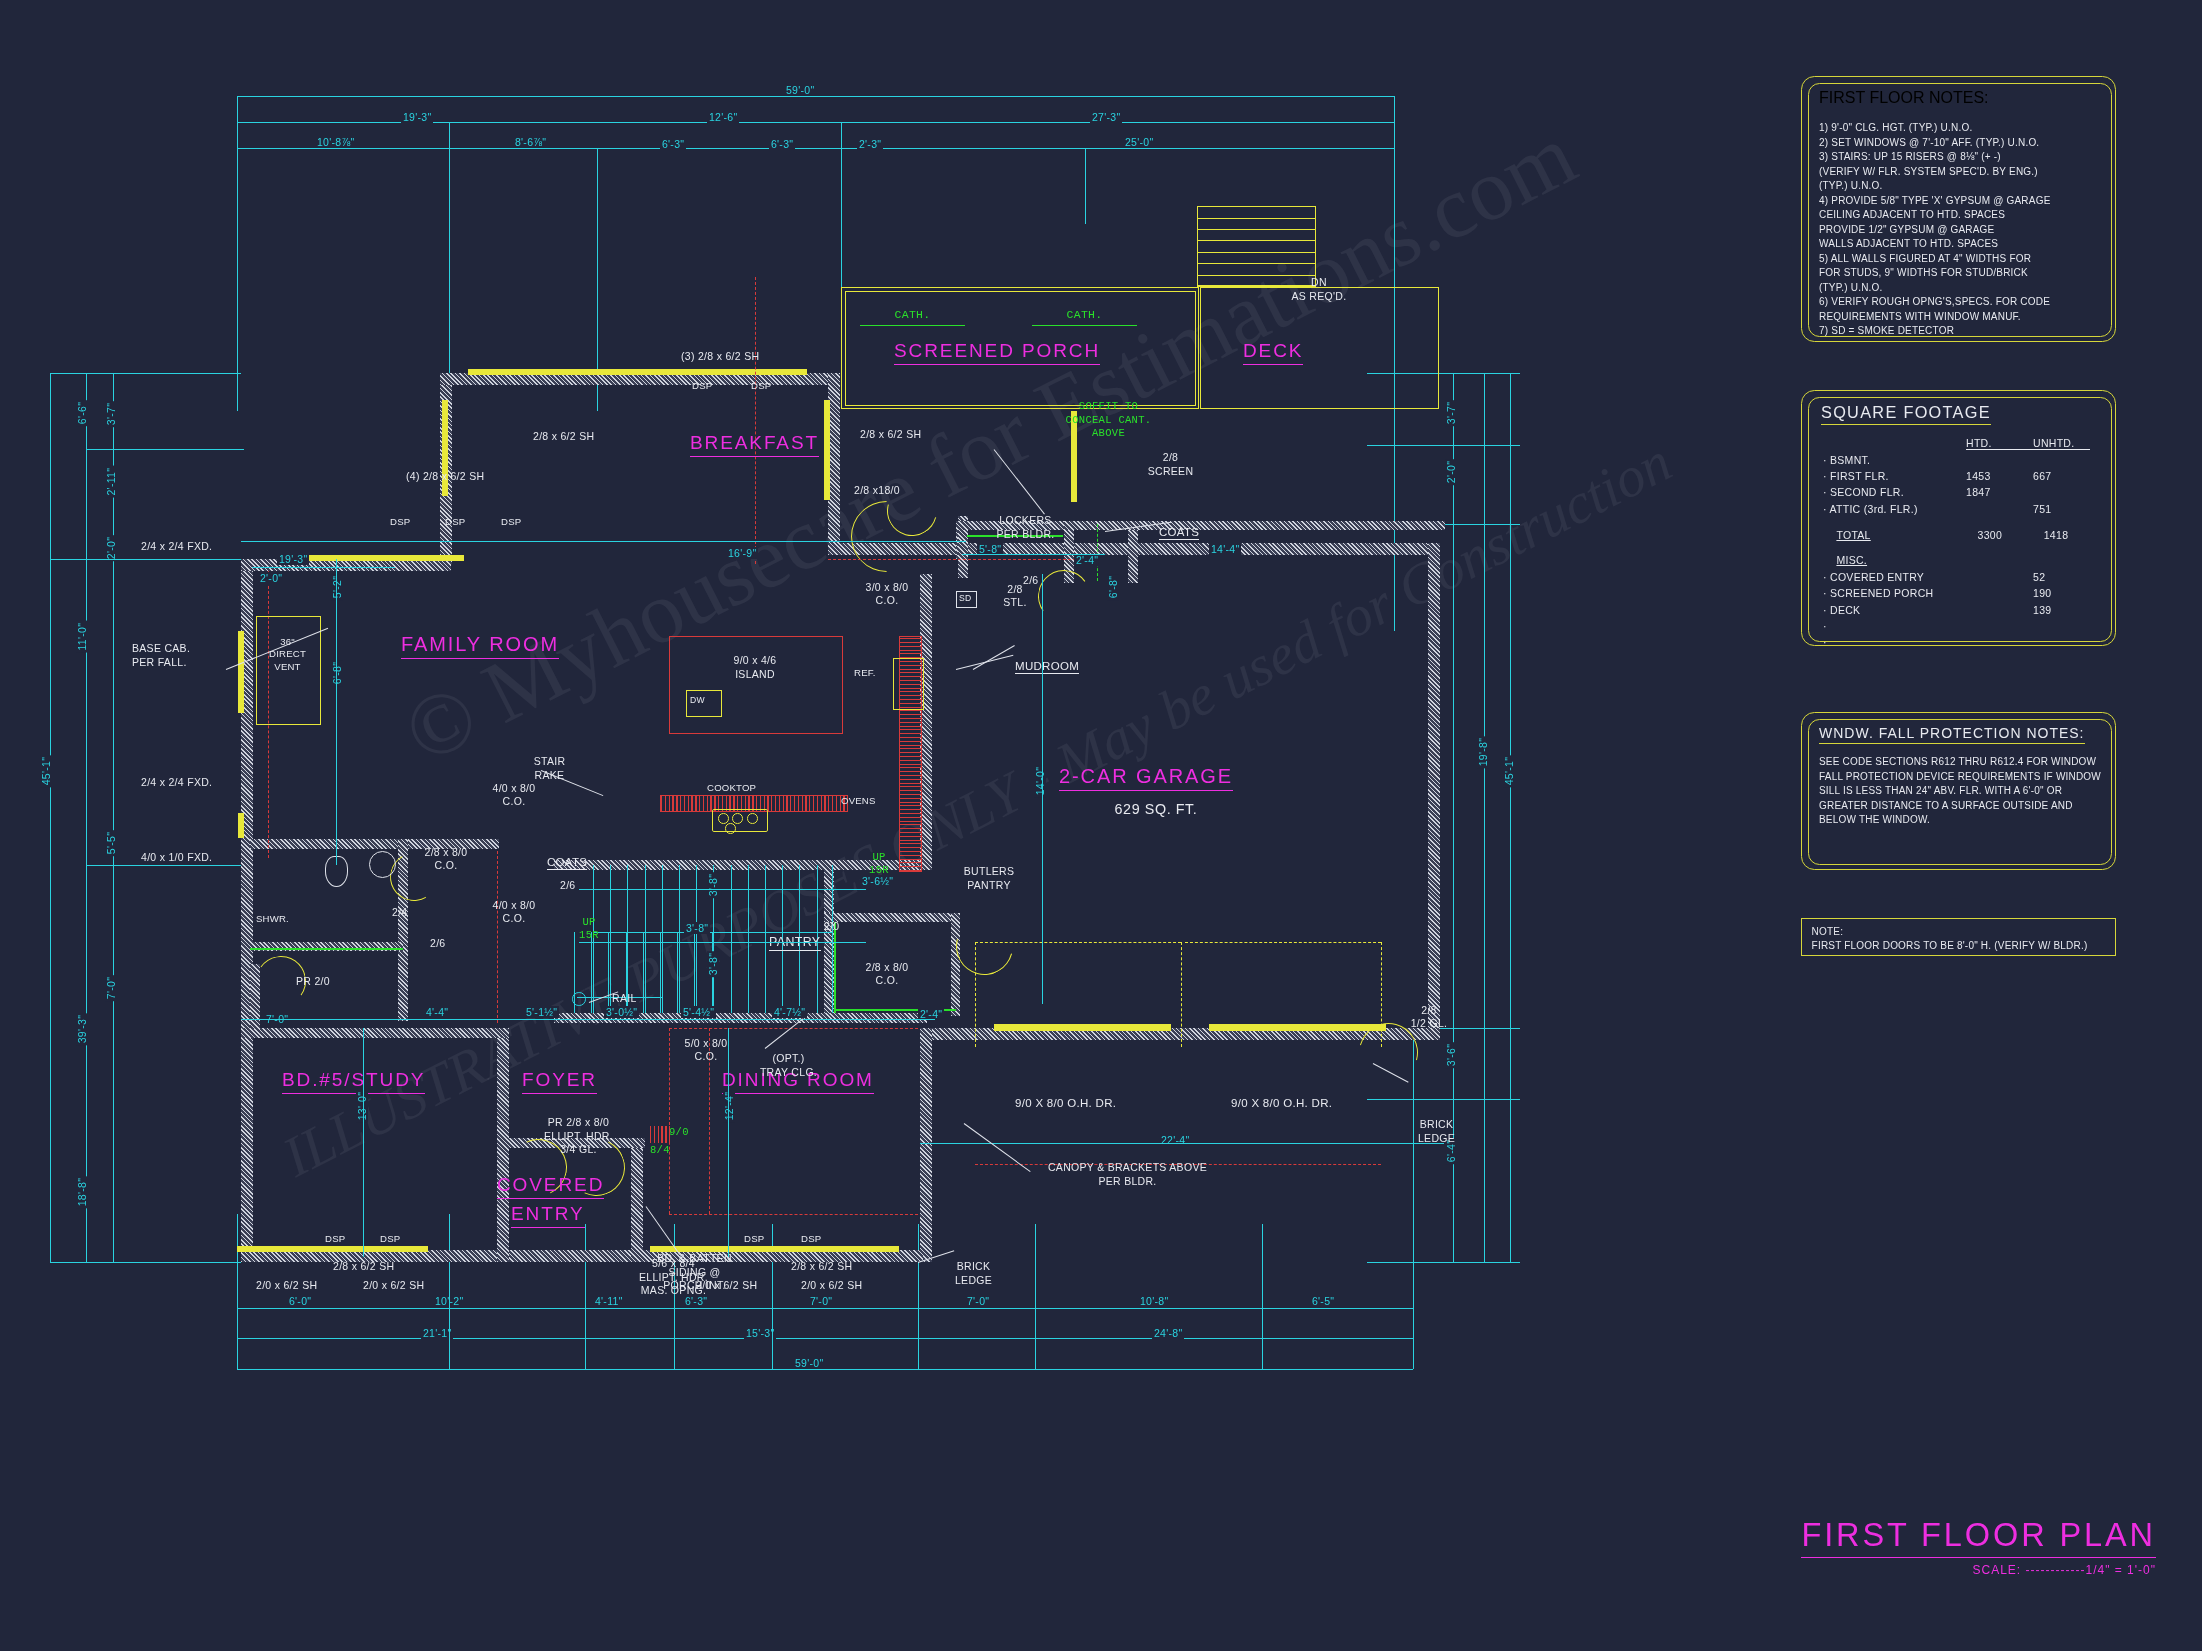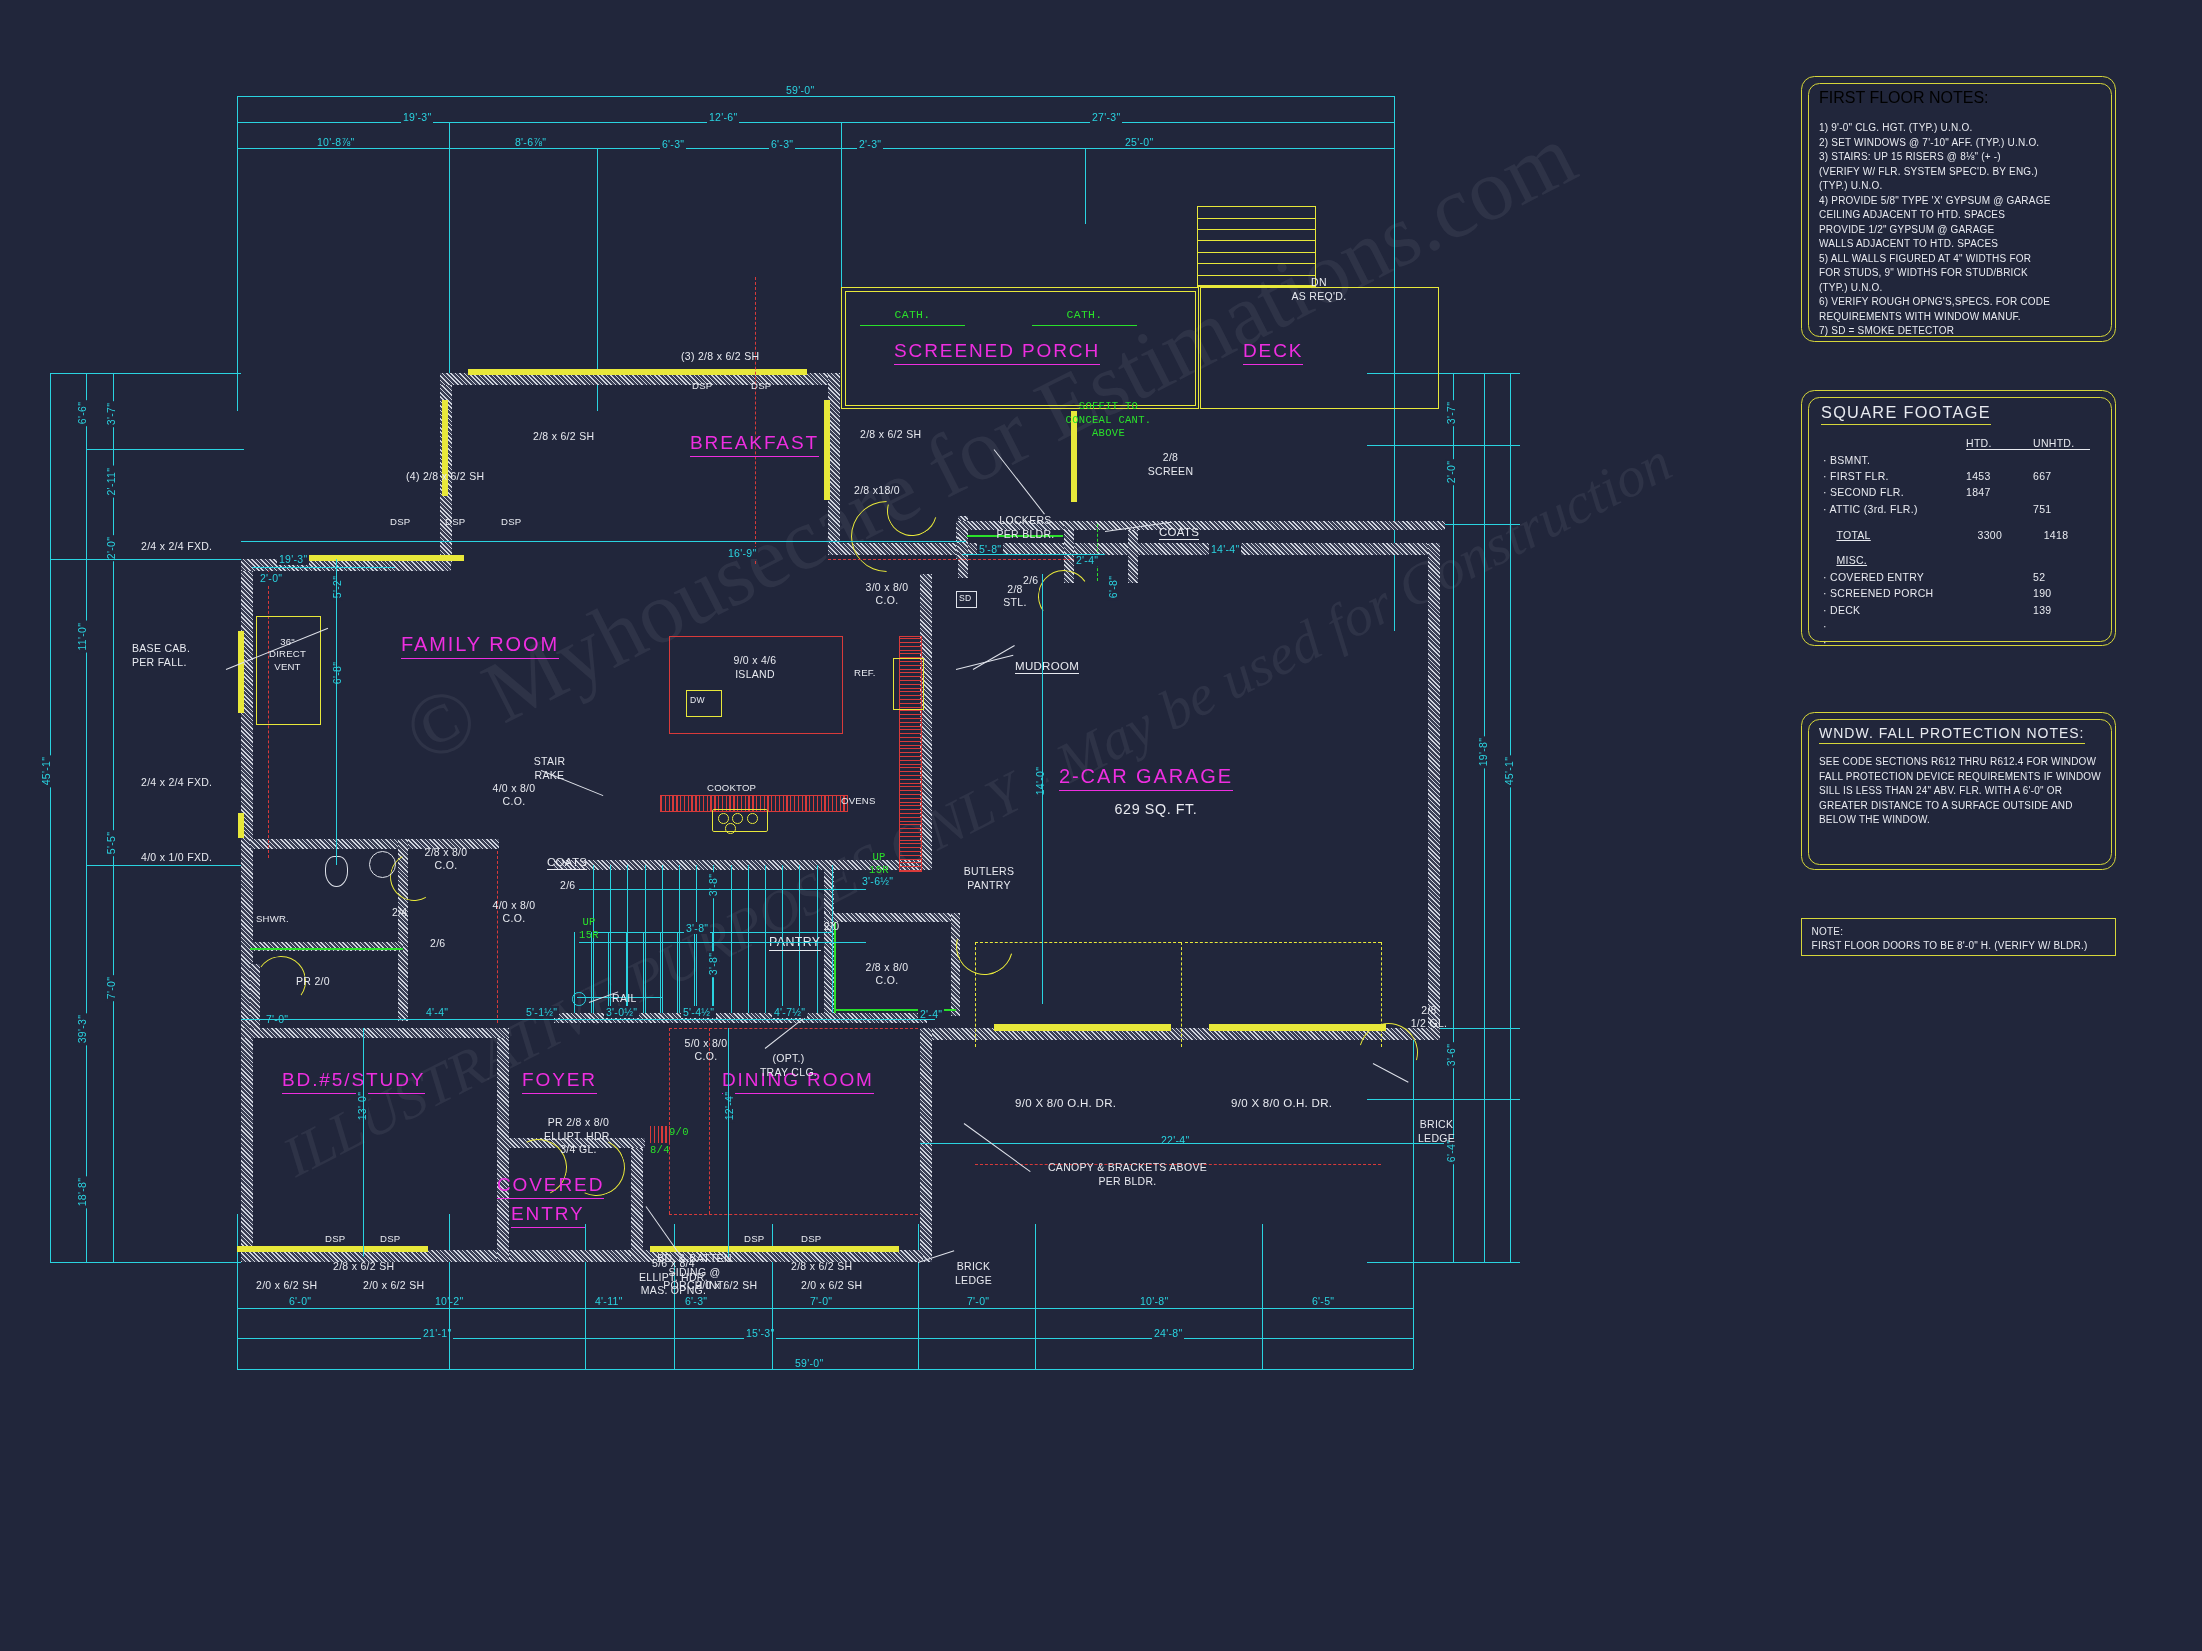--- a/index.html
+++ b/index.html
@@ -611,15 +611,19 @@
     </div>
   </div>
 
   <div class="ab" style="left:1801px;top:918px;width:315px;height:38px;border:1.3px solid #d6d63a;box-sizing:border-box;">
     <div class="ab noteBody" style="left:9.6px;top:5.7px;width:306px;">
       <div>NOTE:</div>
       <div>FIRST FLOOR DOORS TO BE 8'-0" H. (VERIFY W/ BLDR.)</div>
     </div>
   </div>
 
+  <div id="titleblock">
+    <div class="tbmain">FIRST FLOOR PLAN</div>
+    <div class="tbsub">SCALE: ------------1/4" = 1'-0"</div>
+  </div>
 
 </div>
 
 
 </body></html>

